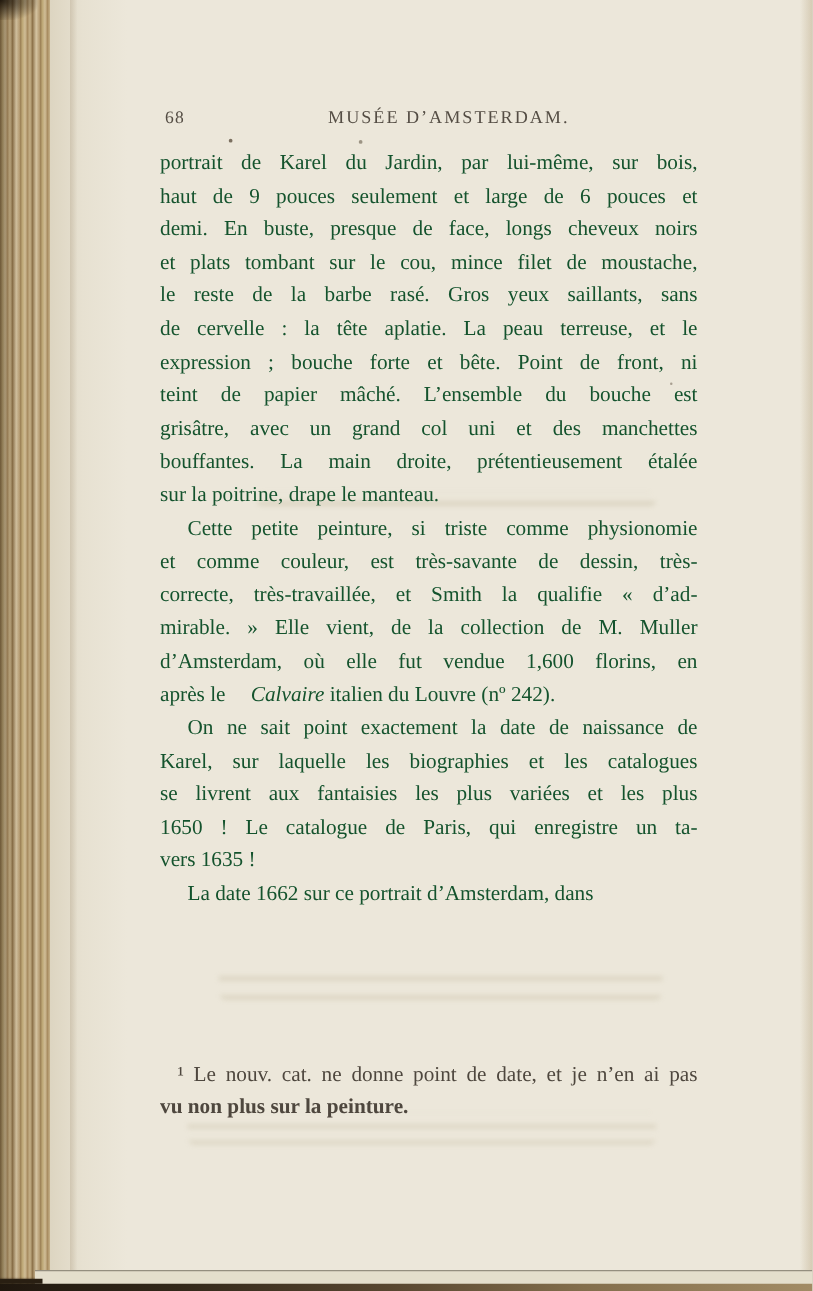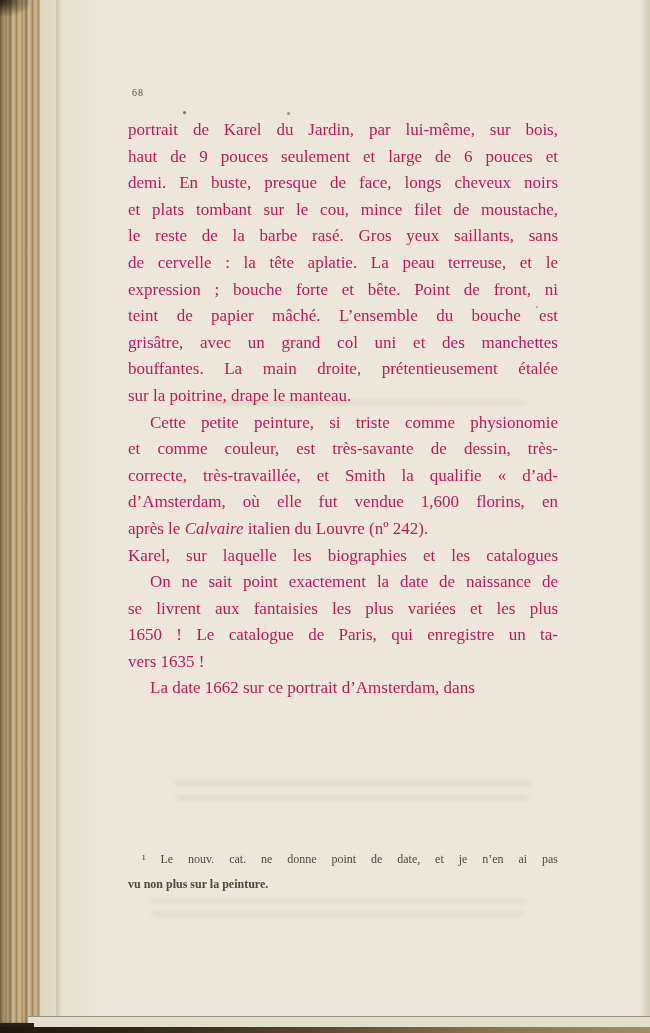--- a/index.html
+++ b/index.html
@@ -43,39 +43,39 @@
   }
   .bottom-strip{
     position:absolute;left:0;right:0;top:1027px;height:6px;
     background:linear-gradient(90deg,#1f170e 0%,#33281a 22%,#584630 48%,#836e4c 72%,#a28b65 100%);
   }
   .bottom-strip::before{
     content:"";position:absolute;left:0;top:-4px;width:34px;height:4px;background:#291f12;
   }
   
   .header{position:absolute;left:128px;top:86px;width:430px;height:20px;color:#544d44;}
-  .pagenum{position:absolute;left:4px;top:1px;font-size:10px;letter-spacing:1px;}
+  .pagenum{position:absolute;left:4px;top:1px;font-size:14px;letter-spacing:1px;}
   .running-title{
     position:absolute;left:0;right:0;top:0;text-align:center;padding-left:32px;
     font-size:14.5px;letter-spacing:1.6px;white-space:nowrap;
   }
   
   .text-block{position:absolute;left:128px;top:117px;width:430px;}
   .line{
     box-sizing:border-box;width:430px;
-    font-size:17px;line-height:26.6px;color:#be185d;
+    font-size:17px;line-height:26.6px;color:#14532d;
     text-align:justify;text-align-last:justify;white-space:normal;
   }
   .line.para-end{text-align-last:left;}
   .line.indent{padding-left:22px;}
-  .ital{font-style:italic;}
+  .ital{font-style:italic;margin-left:16px;}
   
   .footnote{position:absolute;left:128px;top:847px;width:430px;color:#4e473e;}
   .fn-line{
-    box-sizing:border-box;width:430px;font-size:12px;line-height:25px;
+    box-sizing:border-box;width:430px;font-size:17px;line-height:25px;
     text-align:justify;text-align-last:justify;
   }
   .fn-line.first{padding-left:14px;}
   .fn-line.last{text-align-last:left;font-weight:bold;}
   
   .ghost{position:absolute;border-radius:6px;filter:blur(2px);opacity:.55;}
   .ghost.g1{left:205px;top:394px;width:320px;height:11px;
     background:repeating-linear-gradient(0deg, rgba(183,172,141,0.55) 0 4px, rgba(0,0,0,0) 4px 11px);}
   .ghost.g2{left:175px;top:770px;width:355px;height:30px;
     background:repeating-linear-gradient(0deg, rgba(183,172,141,0.5) 0 4px, rgba(0,0,0,0) 4px 15px);}
@@ -100,44 +100,46 @@
 
   <div class="ghost g1"></div>
   <div class="ghost g2"></div>
   <div class="ghost g3"></div>
   <div class="speck s1"></div>
   <div class="speck s2"></div>
   <div class="speck s3"></div>
 
   <div class="header">
     <span class="pagenum">68</span>
+    <span class="running-title">MUSÉE D’AMSTERDAM.</span>
   </div>
 
   <div class="text-block">
 
     <div class="line">portrait de Karel du Jardin, par lui-même, sur bois,</div>
     <div class="line">haut de 9 pouces seulement et large de 6 pouces et</div>
     <div class="line">demi. En buste, presque de face, longs cheveux noirs</div>
     <div class="line">et plats tombant sur le cou, mince filet de moustache,</div>
     <div class="line">le reste de la barbe rasé. Gros yeux saillants, sans</div>
     <div class="line">de cervelle : la tête aplatie. La peau terreuse, et le</div>
     <div class="line">expression ; bouche forte et bête. Point de front, ni</div>
     <div class="line">teint de papier mâché. L’ensemble du bouche est</div>
     <div class="line">grisâtre, avec un grand col uni et des manchettes</div>
     <div class="line">bouffantes. La main droite, prétentieusement étalée</div>
     <div class="line para-end">sur la poitrine, drape le manteau.</div>
 
     <div class="line indent">Cette petite peinture, si triste comme physionomie</div>
     <div class="line">et comme couleur, est très-savante de dessin, très-</div>
     <div class="line">correcte, très-travaillée, et Smith la qualifie « d’ad-</div>
+    <div class="line">mirable. » Elle vient, de la collection de M. Muller</div>
     <div class="line">d’Amsterdam, où elle fut vendue 1,600 florins, en</div>
     <div class="line para-end"><span>après le </span><span class="ital">Calvaire</span><span> italien du Louvre (nº 242).</span></div>
 
+    <div class="line indent">On ne sait point exactement la date de naissance de</div>
     <div class="line">Karel, sur laquelle les biographies et les catalogues</div>
-    <div class="line indent">On ne sait point exactement la date de naissance de</div>
     <div class="line">se livrent aux fantaisies les plus variées et les plus</div>
     <div class="line">1650 ! Le catalogue de Paris, qui enregistre un ta-</div>
     <div class="line para-end">vers 1635 !</div>
 
     <div class="line indent para-end">La date 1662 sur ce portrait d’Amsterdam, dans</div>
   </div>
 
   <div class="footnote">
     <div class="fn-line first">¹ Le nouv. cat. ne donne point de date, et je n’en ai pas</div>
     <div class="fn-line last">vu non plus sur la peinture.</div>

